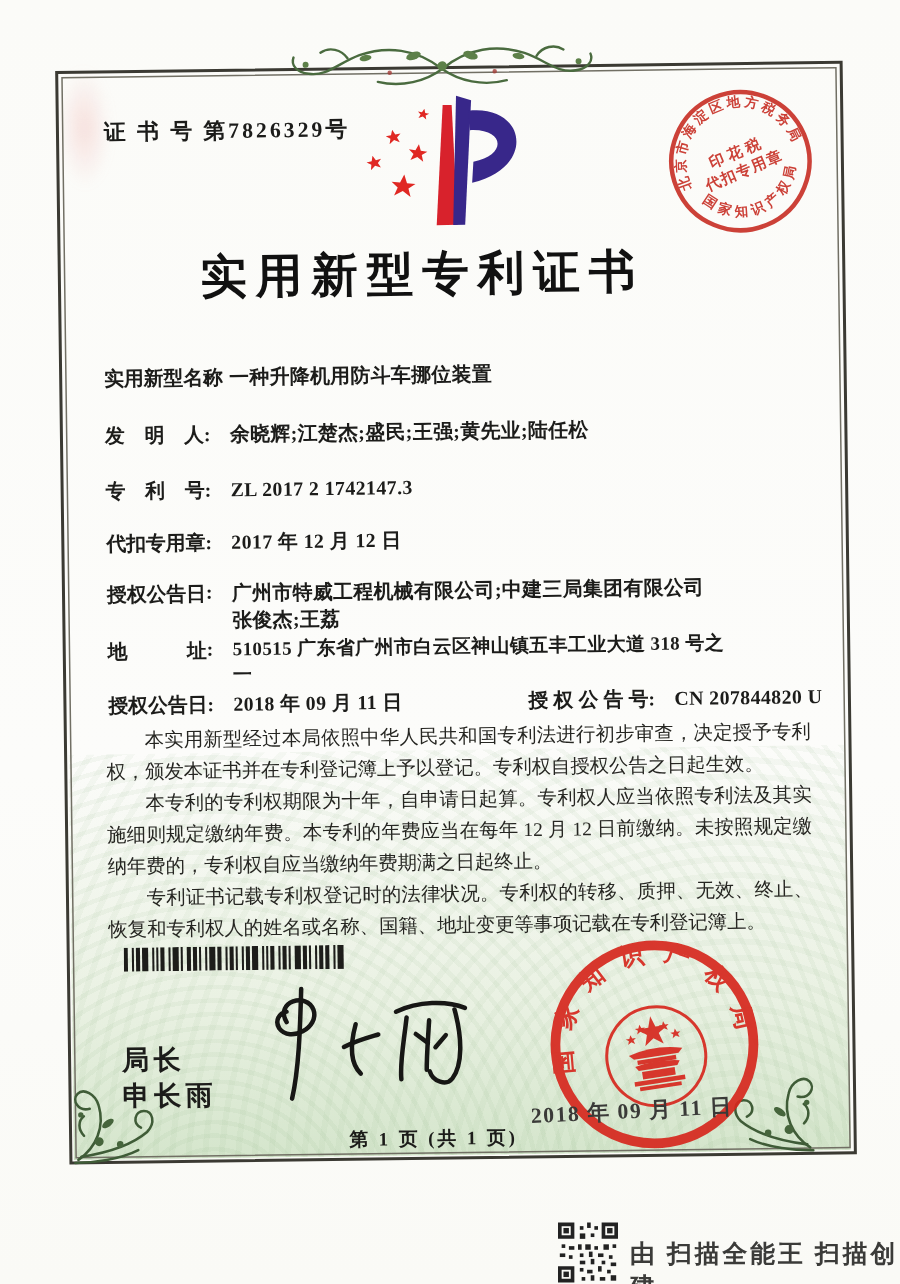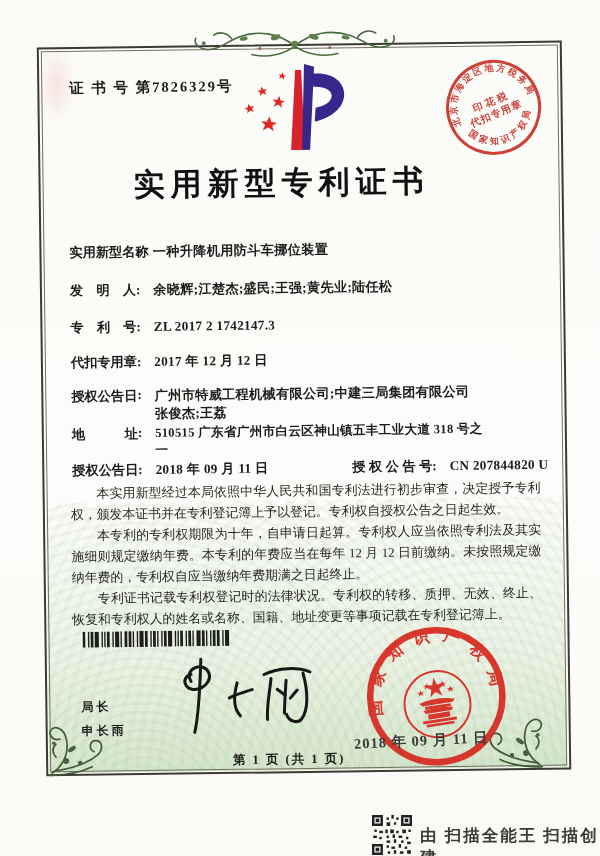--- a/index.html
+++ b/index.html
@@ -35,21 +35,21 @@
   .row .colon { display:inline-block; width:8px; }
   .row .val  { display:inline-block; margin-left:6px; letter-spacing:.3px; }
   .row .val .l2 { letter-spacing:.3px; }
   .grant-right { position:absolute; left:280px; top:0; }
   .grant-right .lbl { width:80px; }
 
   .paras { position:absolute; left:70px; top:481px; width:470px; }
   .paras p { margin:0; text-indent:2em; font-size:12.9px; line-height:21px;
     text-align:justify; color:#262622; }
 
-  .director { position:absolute; left:78px; top:692px; font-size:12px; font-weight:bold;
+  .director { position:absolute; left:78px; top:692px; font-size:18px; font-weight:bold;
     letter-spacing:3px; line-height:24px; }
 
   .sig-svg { position:absolute; left:150px; top:652px; }
   .barcode-svg { position:absolute; left:80px; top:629px; }
 
   .page-info { position:absolute; left:0; right:30px; top:751px; text-align:center;
     font-size:12.5px; font-weight:bold; letter-spacing:2px; }
 
   .seal-main { position:absolute; left:347px; top:612px; }
   .seal-date { position:absolute; left:350px; top:733px; font-size:14.5px; font-weight:bold;

